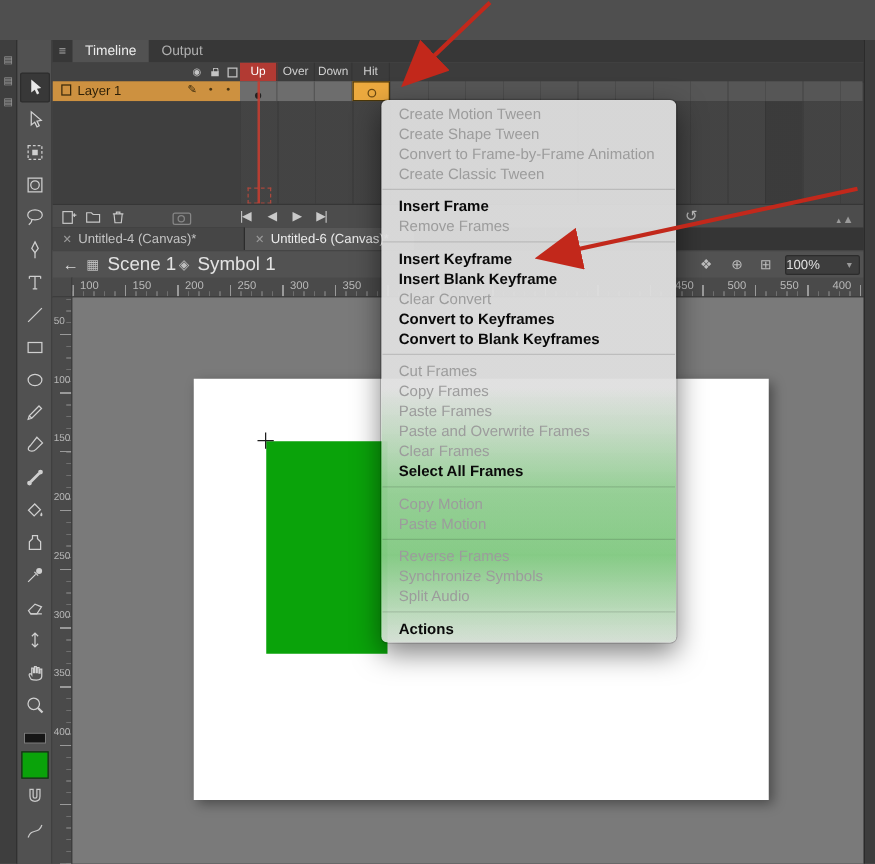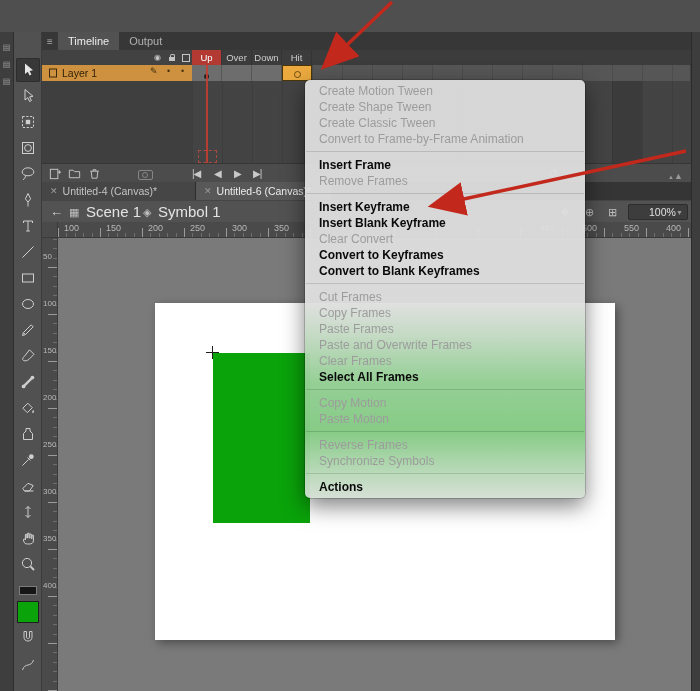--- a/index.html
+++ b/index.html
@@ -69,21 +69,21 @@
   .doc-tabs{left:42px;top:182px;width:649px;height:18px;background:#353535;display:flex;}
   .dtab{height:18px;display:flex;align-items:center;padding:0 8px;box-sizing:border-box;font-size:10.5px;color:#c3c3c3;background:#464646;border-right:1px solid #2c2c2c;white-space:nowrap;overflow:hidden;}
   .dtab.active{background:#585858;color:#ececec;}
   .dtab .x{font-size:9px;color:#9a9a9a;margin-right:5px;}
   .d1{width:154px;} .d2{width:136px;}
   .edit-bar{left:42px;top:200px;width:649px;height:22px;background:#525252;border-top:1px solid #454545;}
   .eb{position:absolute;top:0;height:22px;line-height:22px;}
   .eb-ic{font-size:11px;color:#bdbdbd;}
   .eb-label{font-size:15px;color:#e3e3e3;}
   .zoom-select{position:absolute;left:586px;top:3px;width:60px;height:16px;background:#3d3d3d;border:1px solid #2c2c2c;border-radius:2px;display:flex;align-items:center;box-sizing:border-box;}
-  .zoom-select .zv{font-size:10.5px;color:#e0e0e0;padding-left:20px;}
+  .zoom-select .zv{font-size:10.5px;color:#e0e0e0;padding-left:0;}
   .zoom-select .za{margin-left:auto;padding-right:4px;font-size:7px;color:#999;}
 
   
   .ruler-corner{left:42px;top:222px;width:16px;height:16px;background:#4a4a4a;border-right:1px solid #3a3a3a;border-bottom:1px solid #3a3a3a;box-sizing:border-box;}
   .h-ruler{left:58px;top:222px;width:633px;height:16px;background-color:#4a4a4a;border-bottom:1px solid #3a3a3a;box-sizing:border-box;
     background-image:repeating-linear-gradient(90deg,#9a9a9a 0 1px,transparent 1px 42px),
                      repeating-linear-gradient(90deg,#6f6f6f 0 1px,transparent 1px 8.4px);
     background-size:100% 9px,100% 4px;background-position:left bottom,left bottom;background-repeat:no-repeat,no-repeat;}
   .h-num{position:absolute;top:1px;font-size:9px;color:#b8b8b8;}
   .v-ruler{left:42px;top:238px;width:16px;height:453px;background-color:#4a4a4a;border-right:1px solid #3a3a3a;box-sizing:border-box;
@@ -92,21 +92,21 @@
     background-size:9px 100%,4px 100%;background-position:right top,right top;background-repeat:no-repeat,no-repeat;}
   .v-num{position:absolute;left:1px;font-size:8px;color:#b8b8b8;}
   .canvas{left:58px;top:238px;width:633px;height:453px;background:#7a7a7a;overflow:hidden;}
   .stage{position:absolute;left:97px;top:65px;width:460px;height:337px;background:#ffffff;box-shadow:3px 3px 9px rgba(0,0,0,.38);}
   .green-rect{position:absolute;left:58px;top:50px;width:97px;height:170px;background:var(--stage-green);}
   .crosshair{position:absolute;left:51px;top:43px;width:13px;height:13px;}
   .crosshair .ch-h{position:absolute;left:0;top:6px;width:13px;height:1px;background:#1e1e1e;}
   .crosshair .ch-v{position:absolute;left:6px;top:0;width:1px;height:13px;background:#1e1e1e;}
 
   
-  .context-menu{left:305px;top:80px;width:280px;padding:3px 0;border-radius:5px;z-index:50;box-sizing:border-box;
+  .context-menu{left:305px;top:80px;width:236px;padding:3px 0;border-radius:5px;z-index:50;box-sizing:border-box;
     background-image:linear-gradient(180deg,rgba(0,0,0,0) 0%,rgba(0,0,0,0) 53%,rgba(70,190,70,.18) 61%,rgba(48,184,48,.42) 72%,rgba(44,181,44,.50) 84%,rgba(110,205,110,.34) 94%,rgba(165,220,165,.18) 100%),
     linear-gradient(rgba(223,223,223,.95),rgba(223,223,223,.95));
     box-shadow:0 8px 22px rgba(0,0,0,.5),0 0 0 1px rgba(0,0,0,.18);}
   .menu-item{height:16px;line-height:16px;padding-left:14px;font-size:12px;white-space:nowrap;}
   .menu-item.enabled{color:#0a0a0a;font-weight:bold;}
   .menu-item.disabled{color:#9c9c9c;}
   .menu-sep{height:10px;position:relative;}
   .menu-sep::after{content:'';position:absolute;left:1px;right:1px;top:4px;height:1px;background:rgba(0,0,0,.13);}
 
   
@@ -427,22 +427,22 @@
           <span class="ch-v"></span>
       </div>
     </div>
   </div>
 
   <div class="right-strip abs"></div>
 
   <div class="context-menu abs" id="context-menu">
       <div class="menu-item disabled">Create Motion Tween</div>
       <div class="menu-item disabled">Create Shape Tween</div>
+      <div class="menu-item disabled">Convert to Frame-by-Frame Animation</div>
       <div class="menu-item disabled">Create Classic Tween</div>
-      <div class="menu-item disabled">Convert to Frame-by-Frame Animation</div>
       <div class="menu-sep"></div>
       <div class="menu-item enabled">Insert Frame</div>
       <div class="menu-item disabled">Remove Frames</div>
       <div class="menu-sep"></div>
       <div class="menu-item enabled">Insert Keyframe</div>
       <div class="menu-item enabled">Insert Blank Keyframe</div>
       <div class="menu-item disabled">Clear Convert</div>
       <div class="menu-item enabled">Convert to Keyframes</div>
       <div class="menu-item enabled">Convert to Blank Keyframes</div>
       <div class="menu-sep"></div>
@@ -451,20 +451,21 @@
       <div class="menu-item disabled">Paste Frames</div>
       <div class="menu-item disabled">Paste and Overwrite Frames</div>
       <div class="menu-item disabled">Clear Frames</div>
       <div class="menu-item enabled">Select All Frames</div>
       <div class="menu-sep"></div>
       <div class="menu-item disabled">Copy Motion</div>
       <div class="menu-item disabled">Paste Motion</div>
       <div class="menu-sep"></div>
       <div class="menu-item disabled">Reverse Frames</div>
       <div class="menu-item disabled">Synchronize Symbols</div>
+      <div class="menu-item disabled">Split Audio</div>
       <div class="menu-sep"></div>
       <div class="menu-item enabled">Actions</div>
     </div>
 
   <svg class="arrows abs" viewBox="0 0 700 691">
     <defs>
       <marker id="ah" markerWidth="11" markerHeight="10" refX="8.5" refY="5" orient="auto">
         <path class="ahead" d="M0 0 L11 5 L0 10 Z"></path>
       </marker>
     </defs>

